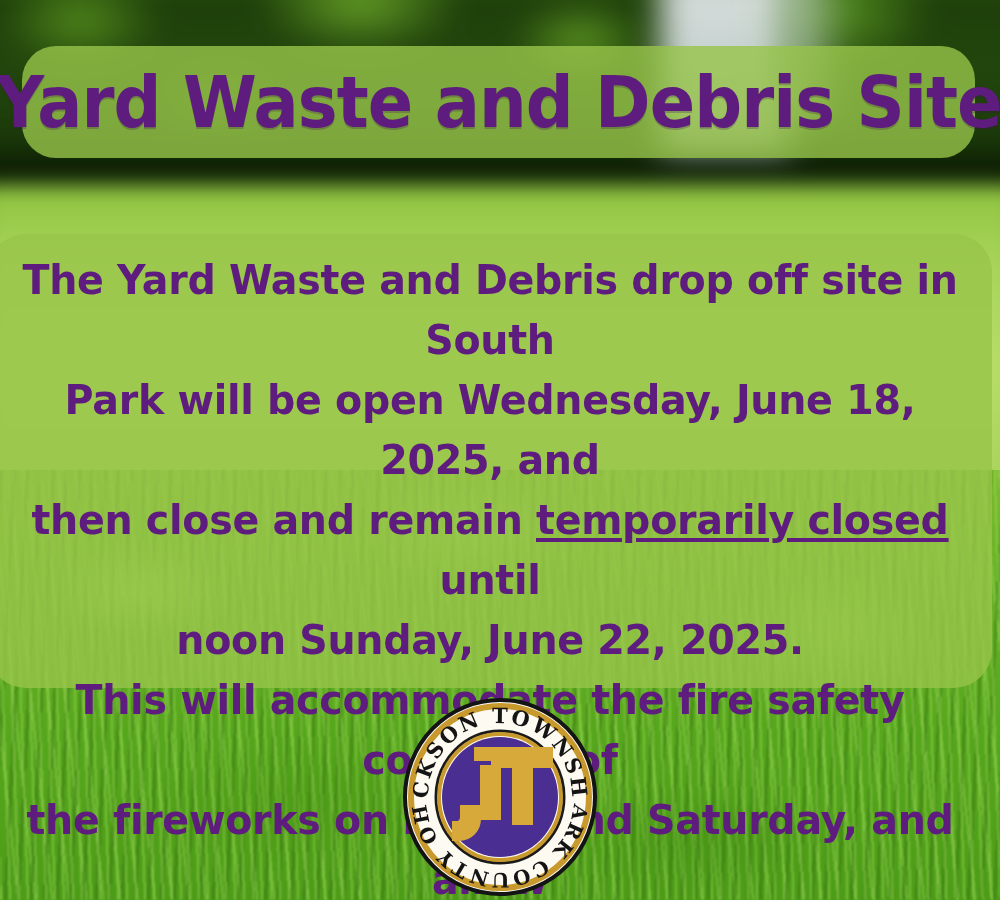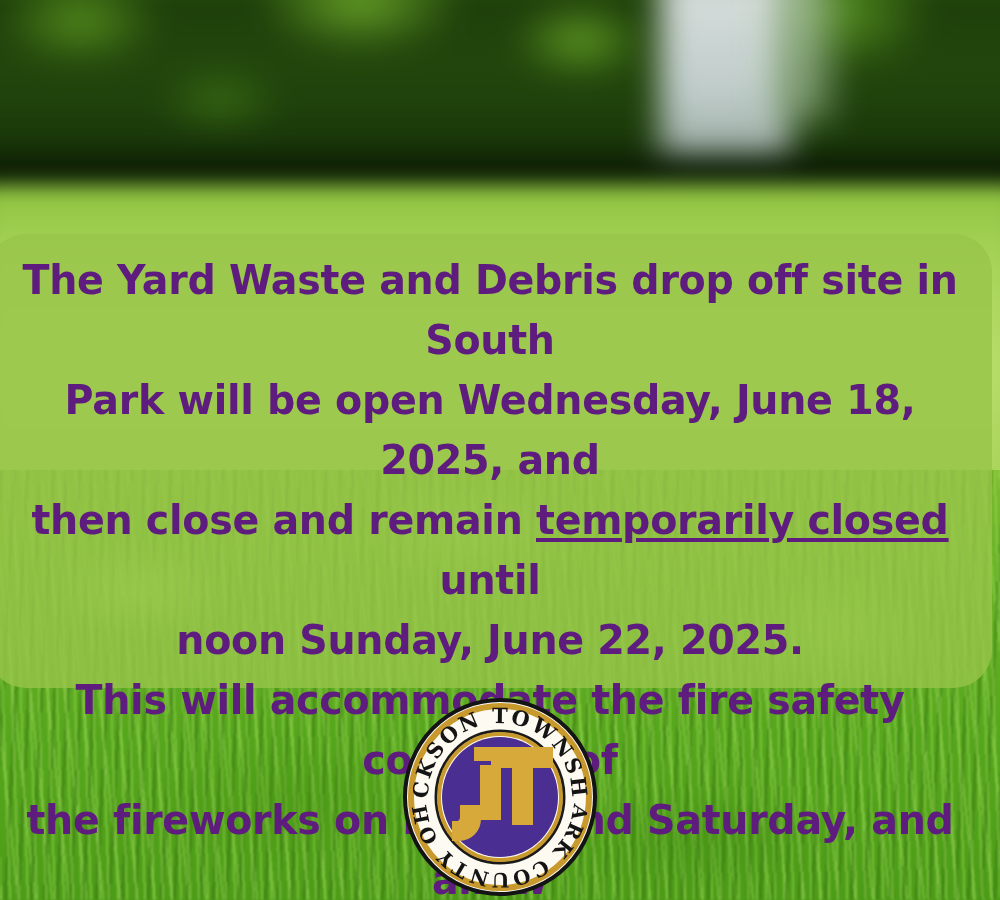--- a/index.html
+++ b/index.html
@@ -197,20 +197,23 @@
     <div class="bg-hedge"></div>
     <div class="bg-fence"></div>
     <div class="bg-fence2"></div>
     <div class="bg-darkstrip"></div>
     <div class="bg-lawn-mid"></div>
     <div class="bg-lawn-bottom"></div>
     <div class="grass-blades"></div>
     <div class="grass-highlights"></div>
   </div>
 
+  <div class="panel" id="header-panel">
+    <h1 class="poster-title">Yard Waste and Debris Site</h1>
+  </div>
 
   <div class="panel" id="body-panel">
 
     <p class="body-text para1">
       <span>The Yard Waste and Debris drop off site in South</span><br>
       <span>Park will be open Wednesday, June 18, 2025, and</span><br>
       <span>then close and remain </span><span class="ul">temporarily closed</span><span> until</span><br>
       <span>noon Sunday, June 22, 2025.</span>
     </p>
 

